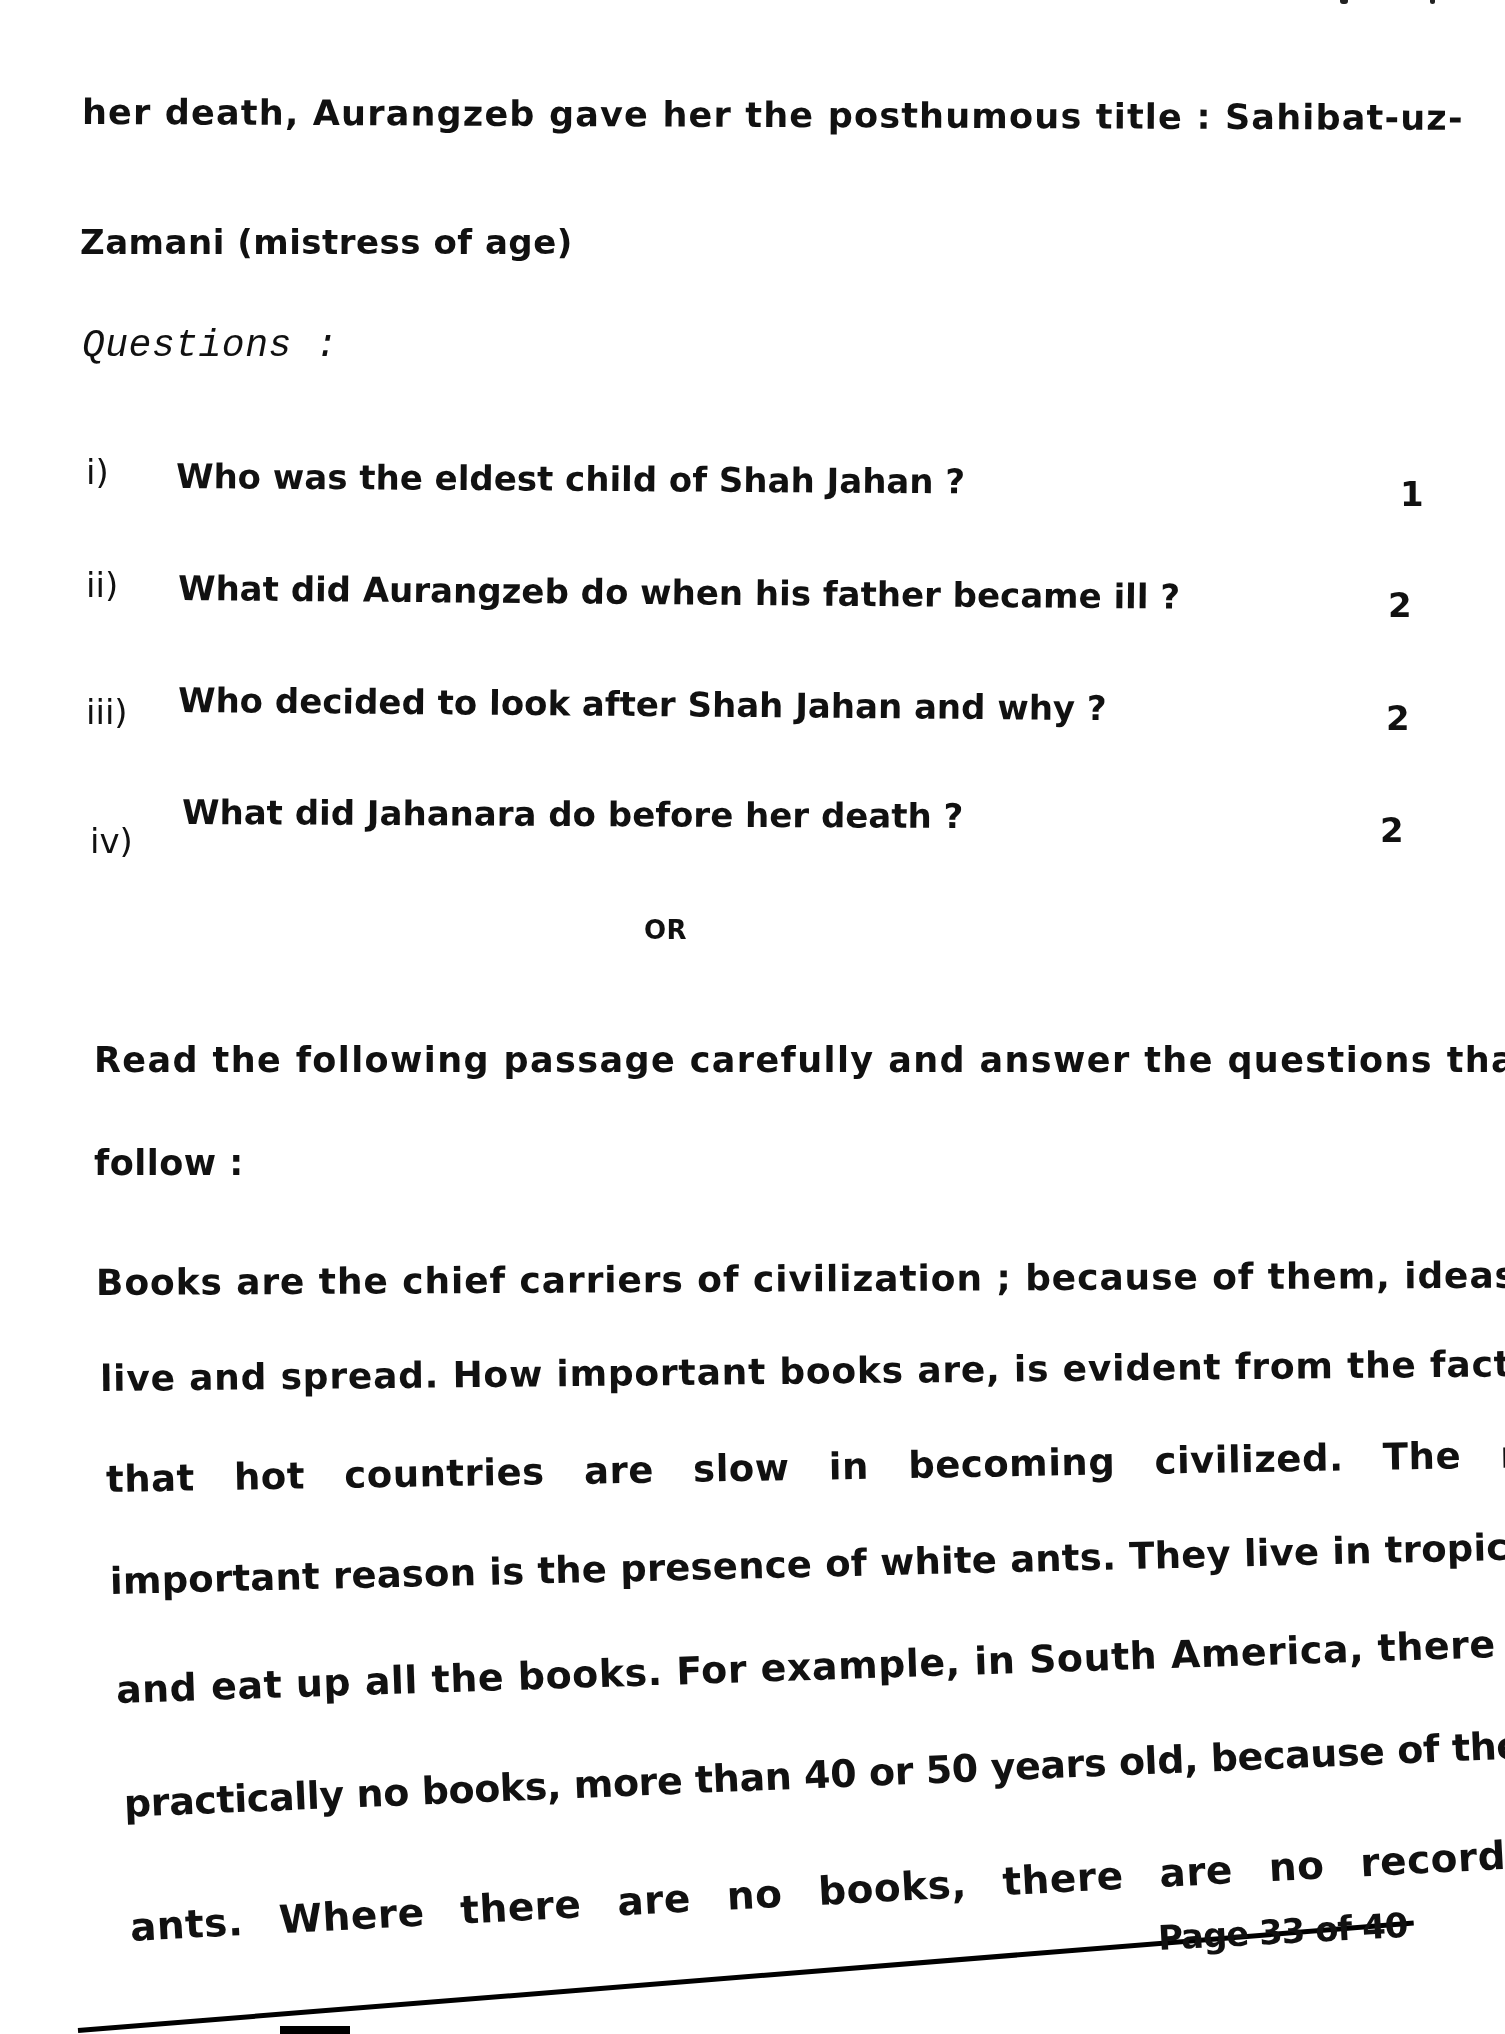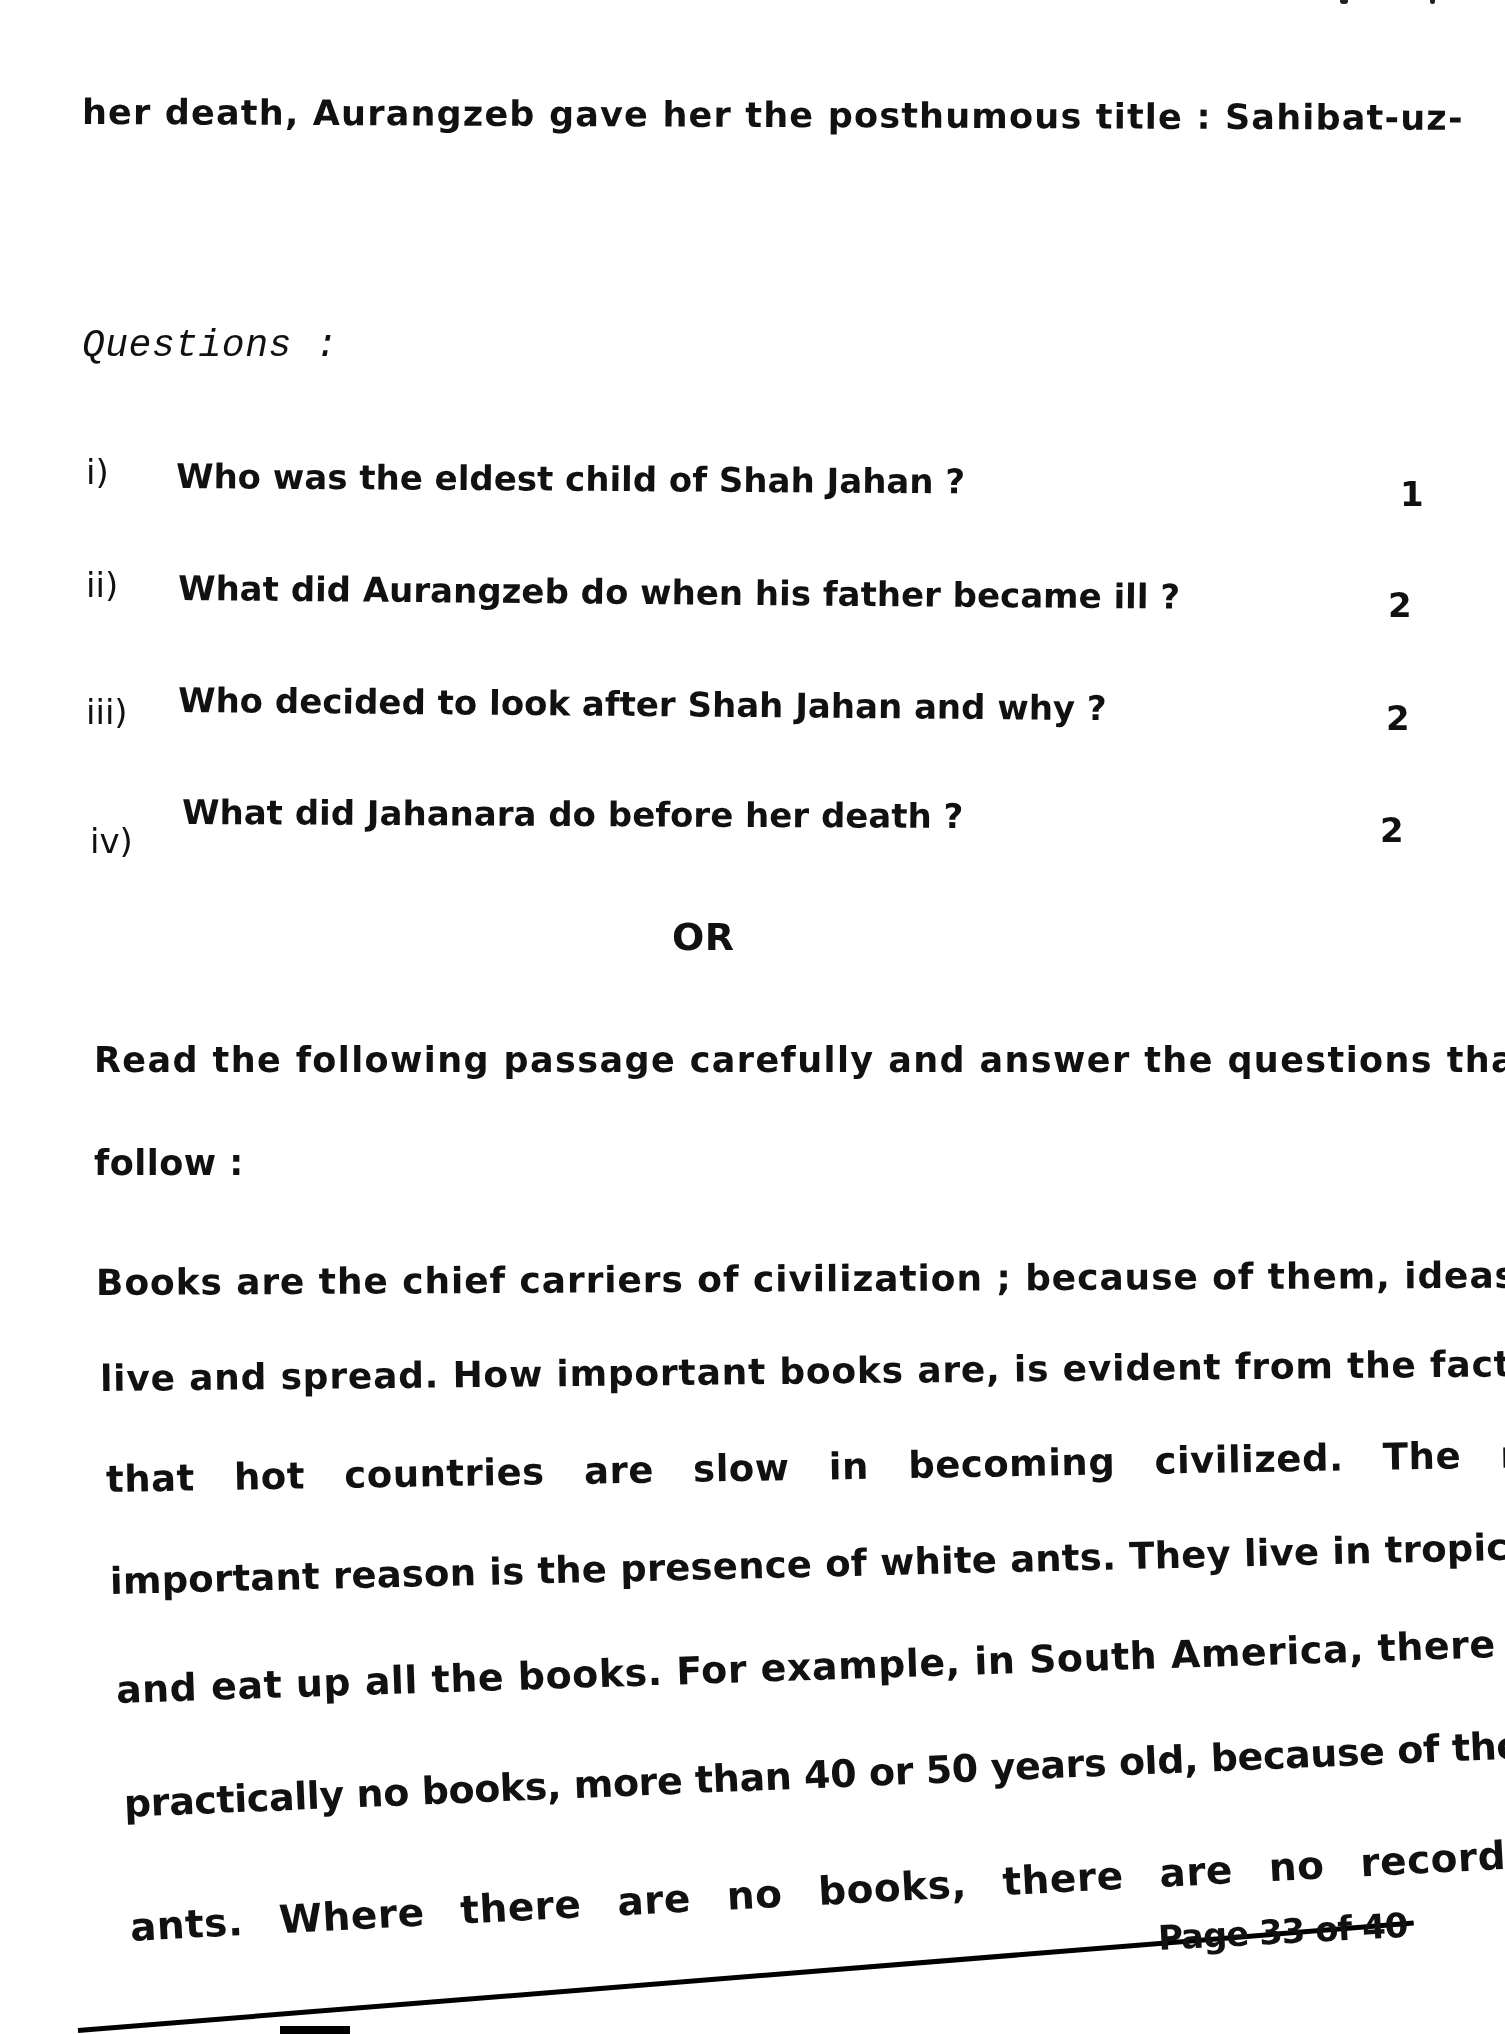--- a/index.html
+++ b/index.html
@@ -75,20 +75,21 @@
 </style>
 </head>
 <body>
 
 <div class="page">
 
   <div class="corner-mark" style="left:1340px;"></div>
   <div class="corner-mark" style="left:1430px; width:5px;"></div>
 
   <div class="line bold" style="left:82px; top:92px; transform: rotate(0.25deg); font-size:35px; letter-spacing:1.2px;">her death, Aurangzeb gave her the posthumous title : Sahibat-uz-</div>
+  <div class="line bold" style="left:80px; top:222px; font-size:34px;">Zamani (mistress of age)</div>
 
   <div class="line italic" style="left:82px; top:324px; font-size:38px;font-family:Liberation Mono, monospace;">Questions :</div>
 
   <div>
     <div>
       <span class="q-num" style="left:86px; top:452px;">i)</span>
       <span class="q-text bold" style="left:176px; top:456px; transform: rotate(0.4deg);">Who was the eldest child of Shah Jahan ?</span>
       <span class="q-marks" style="left:1400px; top:474px;">1</span>
     </div>
     <div>
@@ -101,21 +102,21 @@
       <span class="q-text bold" style="left:178px; top:680px; transform: rotate(0.5deg);">Who decided to look after Shah Jahan and why ?</span>
       <span class="q-marks" style="left:1386px; top:698px;">2</span>
     </div>
     <div>
       <span class="q-num" style="left:90px; top:792px;margin-top:29px;">iv)</span>
       <span class="q-text bold" style="left:182px; top:792px; transform: rotate(0.3deg);">What did Jahanara do before her death ?</span>
       <span class="q-marks" style="left:1380px; top:810px;">2</span>
     </div>
   </div>
 
-  <div class="line bold" style="left:672px; top:915px; font-size:38px;">OR</div>
+  <div class="line bold" style="left:644px; top:915px; font-size:26px;">OR</div>
 
   <div class="line bold" style="left:94px; top:1040px; font-size:35px; letter-spacing:1.4px;">Read the following passage carefully and answer the questions that</div>
   <div class="line bold" style="left:94px; top:1143px; font-size:35px;text-align:right;">follow :</div>
 
   <div>
     <div class="line bold" style="left:96px; top:1262px; font-size:36px; letter-spacing:0.9px; transform: rotate(-0.3deg);">Books are the chief carriers of civilization ; because of them, ideas</div>
     <div class="line bold" style="left:100px; top:1358px; font-size:36px; letter-spacing:0.8px; transform: rotate(-0.6deg);">live and spread. How important books are, is evident from the fact</div>
     <div class="line bold" style="left:106px; top:1458px; font-size:37px; word-spacing:26px; transform: rotate(-1.0deg);">that hot countries are slow in becoming civilized. The most</div>
     <div class="line bold" style="left:110px; top:1560px; font-size:37px; letter-spacing:0.2px; transform: rotate(-1.4deg);">important reason is the presence of white ants. They live in tropics</div>
     <div class="line bold" style="left:116px; top:1668px; font-size:38px; transform: rotate(-1.9deg);">and eat up all the books. For example, in South America, there are</div>

